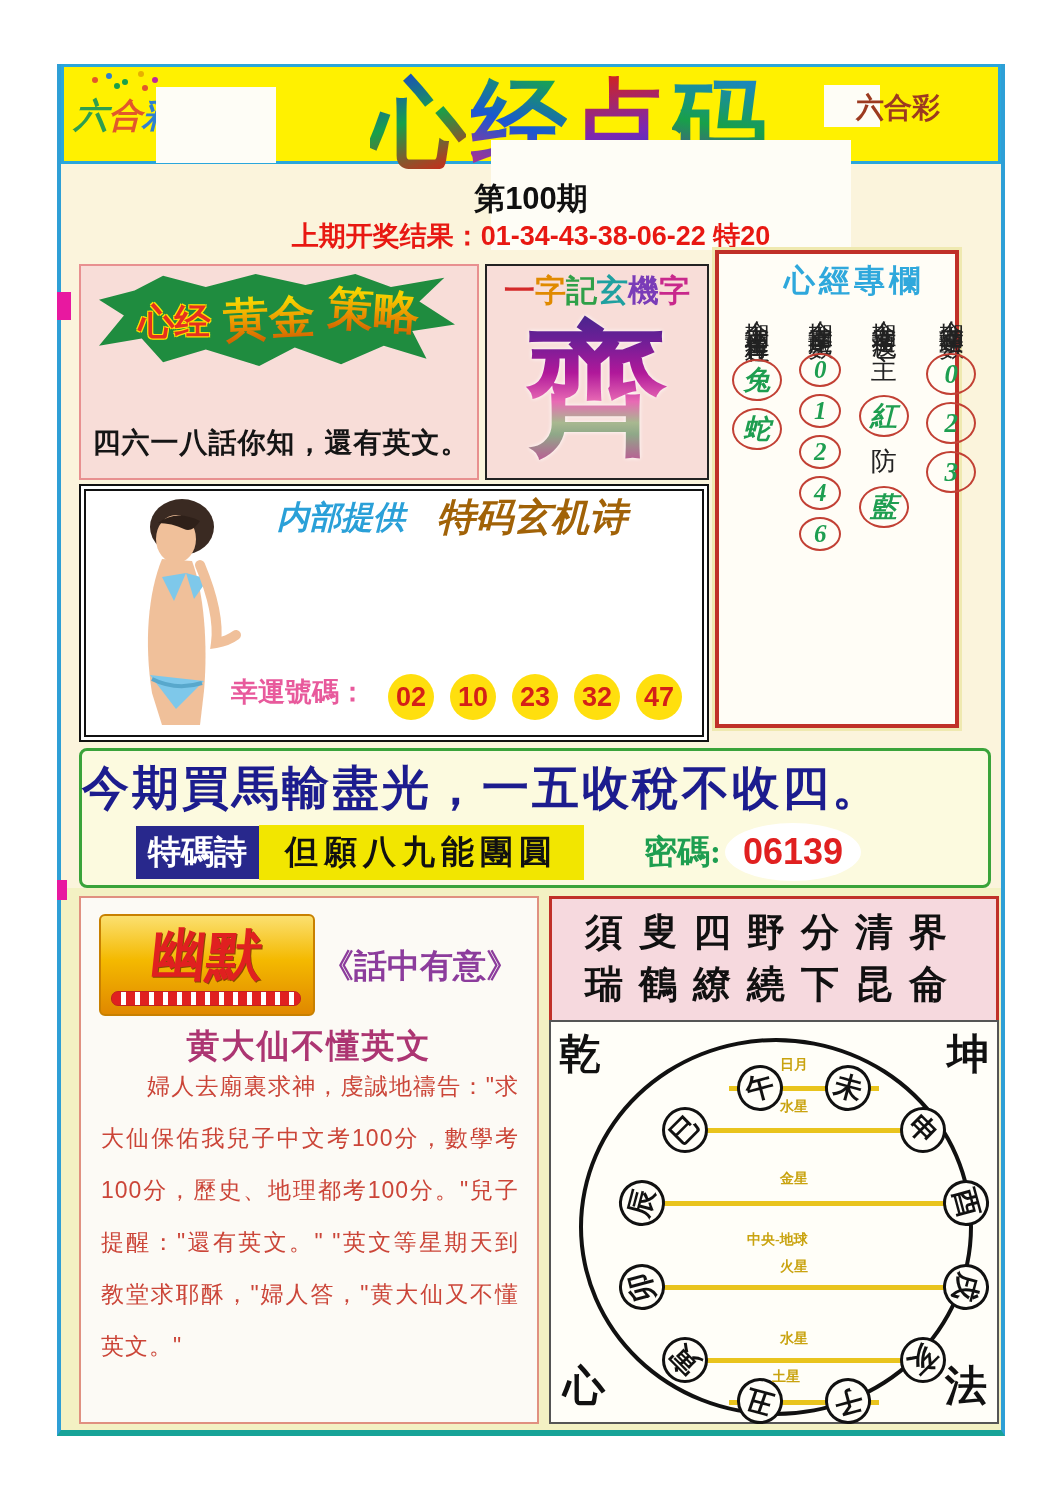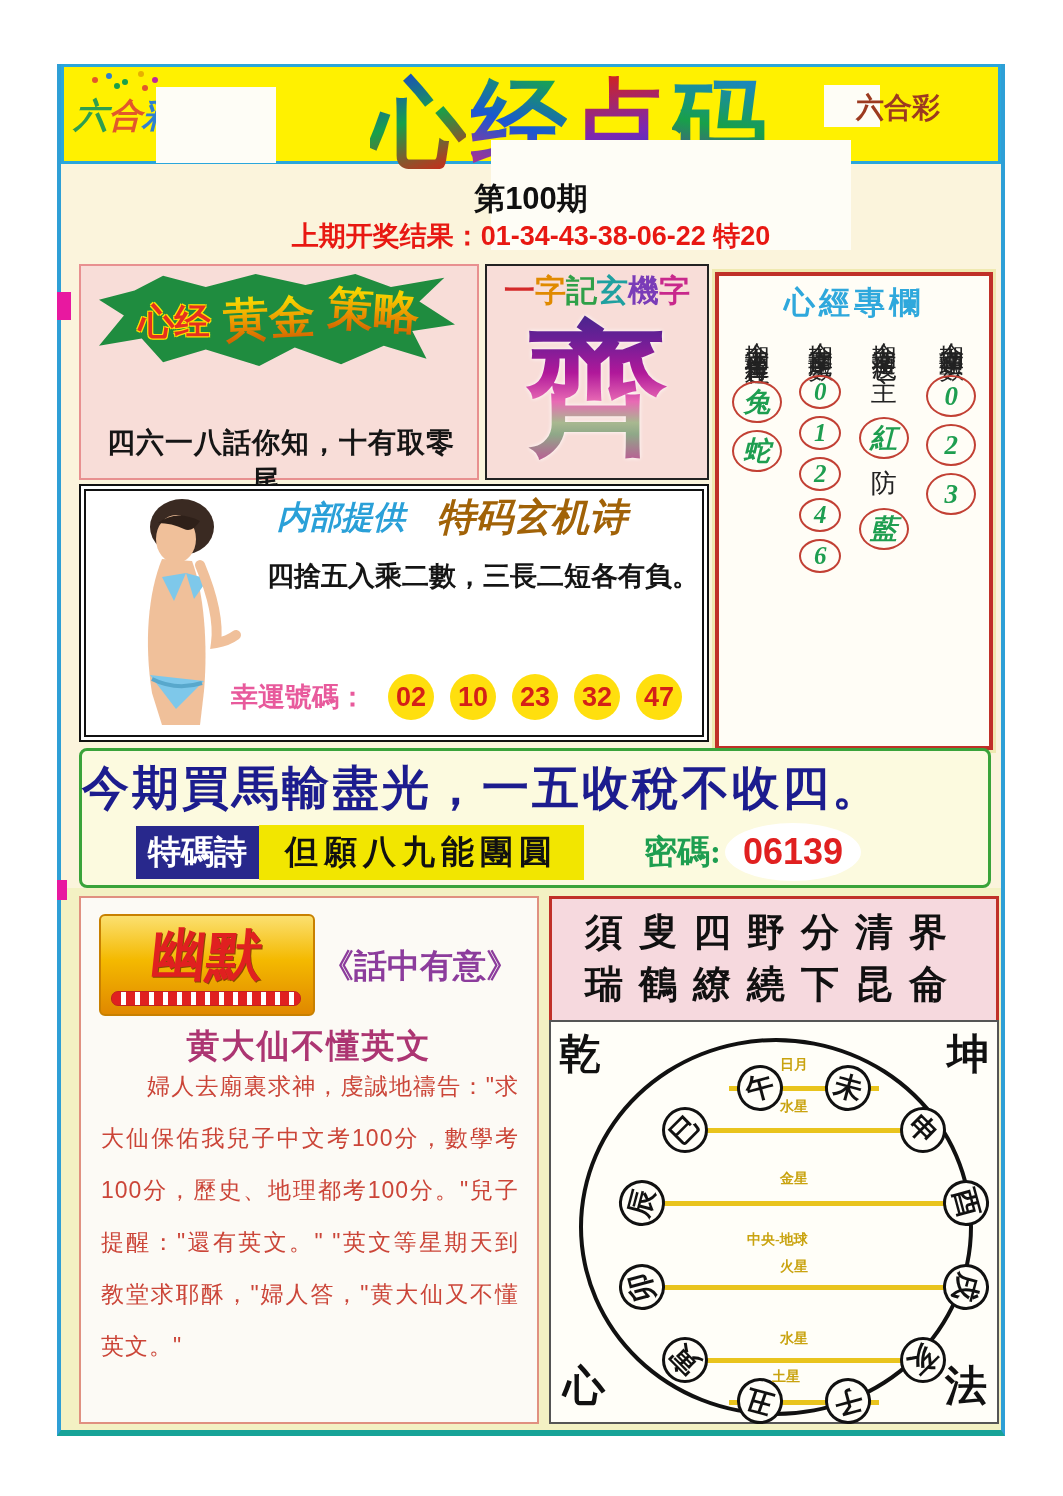--- a/index.html
+++ b/index.html
@@ -42,37 +42,37 @@
          font-weight:bold;font-size:28px;color:#151515;letter-spacing:1px;}
   
   .boxB{position:absolute;left:424px;top:200px;width:224px;height:216px;background:#F8DDD8;border:2px solid #222;box-sizing:border-box;}
   .mw-title{position:absolute;left:0;top:4px;width:220px;text-align:center;font-size:31px;font-weight:bold;font-family:"Liberation Serif",serif;white-space:nowrap;}
   .r0{color:#D42A2A;} .r1{color:#E08A00;} .r2{color:#2FA048;} .r3{color:#1FA0A0;} .r4{color:#7A3CB8;} .r5{color:#C8288C;}
   .mw-word{position:absolute;left:0;top:30px;width:220px;text-align:center;font-size:142px;font-weight:bold;font-family:"Liberation Serif",serif;
            -webkit-background-clip:text;background-clip:text;color:transparent;-webkit-text-fill-color:transparent;
            background-image:linear-gradient(180deg,#2D2B86 0%,#6A1F96 22%,#B0189A 40%,#E86AB4 55%,#A8B890 66%,#8FA888 72%,#D82A9E 95%);
            filter:drop-shadow(0 0 2px #ffffff);}
   
-  .boxC{position:absolute;left:654px;top:208px;width:278px;height:478px;background:#FFFDF6;border:4px solid #C03028;box-sizing:border-box;box-shadow:0 0 0 3px #EFE9B0;}
+  .boxC{position:absolute;left:654px;top:186px;width:244px;height:478px;background:#FFFDF6;border:4px solid #C03028;box-sizing:border-box;box-shadow:0 0 0 3px #EFE9B0;}
   .hc-title{position:absolute;left:0;top:6px;width:270px;text-align:center;font-size:31px;font-weight:bold;color:#2FA8DC;font-family:"Liberation Serif",serif;letter-spacing:4px;}
   .hc-cols{position:absolute;left:4px;top:46px;width:262px;display:flex;justify-content:space-around;}
   .hc-col{display:flex;flex-direction:column;align-items:center;gap:7px;}
   .vlabel{writing-mode:vertical-rl;text-orientation:upright;font-size:25px;line-height:1.1;font-family:"Liberation Serif",serif;color:#222;letter-spacing:3px;}
   .circ{display:flex;align-items:center;justify-content:center;min-width:42px;height:34px;border:2px solid #C24034;border-radius:50%;
         color:#1E9E50;font-size:25px;font-weight:bold;font-style:italic;font-family:"Liberation Serif",serif;box-sizing:border-box;}
   .circ.big{min-width:50px;height:42px;font-size:27px;}
   .plainzh{font-size:26px;font-family:"Liberation Serif",serif;color:#222;}
   
   .boxD{position:absolute;left:18px;top:420px;width:630px;height:258px;background:#ffffff;border:2px solid #111;box-sizing:border-box;}
   .boxD::before{content:"";position:absolute;left:3px;top:3px;right:3px;bottom:3px;border:2px solid #111;pointer-events:none;}
   .photo{position:absolute;left:7px;top:7px;width:168px;height:238px;}
   .sp-provider{position:absolute;left:196px;top:10px;font-size:32px;font-weight:bold;font-style:italic;color:#2AA0D8;}
   .sp-title{position:absolute;left:356px;top:6px;font-size:38px;font-weight:bold;font-style:italic;color:#a16207;font-family:"Liberation Serif",serif;}
   .sp-line{position:absolute;left:182px;width:440px;text-align:center;font-family:"Liberation Serif",serif;font-weight:bold;font-size:27px;color:#151515;white-space:nowrap;}
-  .lucky-row{position:absolute;left:150px;top:188px;display:flex;align-items:center;}
+  .lucky-row{position:absolute;left:150px;top:188px;display:flex;}
   .lucky-label{font-size:27px;font-weight:bold;color:#E85A9C;font-family:"Liberation Serif",serif;margin-right:22px;}
   .ball{width:46px;height:46px;border-radius:50%;background:#FFDF0E;color:#D42018;font-weight:bold;font-size:27px;
         display:flex;align-items:center;justify-content:center;margin-right:16px;}
   
   .band{position:absolute;left:18px;top:684px;width:912px;height:140px;background:#FCFADF;border:3px solid #3AA33A;border-radius:8px;box-sizing:border-box;}
   .band-phrase{position:absolute;left:0;top:6px;width:1001px;font-size:47px;font-weight:bold;color:#1C1C8E;letter-spacing:3px;white-space:nowrap;}
   .band-row{position:absolute;left:54px;top:72px;display:flex;align-items:center;}
   .scp-label{background:#28288C;color:#fff;font-size:33px;font-weight:bold;padding:4px 12px;font-family:"Liberation Serif",serif;}
   .scp-poem{background:#F2E600;color:#111;font-size:33px;font-weight:bold;font-family:"Liberation Serif",serif;padding:5px 26px;letter-spacing:6px;}
   .pw-label{color:#1E9E50;font-size:33px;font-weight:bold;font-family:"Liberation Serif",serif;margin-left:60px;}
@@ -134,21 +134,21 @@
   <div class="issue-number">第100期</div>
   <div class="result-line">上期开奖结果：01-34-43-38-06-22  特20</div>
 
   <div class="boxA">
     <div class="ribbon"></div>
     <div class="ribbon-text">
       <span class="gs-tag">心经</span>
       <span class="gs-gold">黄金</span>
       <span class="gs-gold gs-gold2">策略</span>
     </div>
-    <div class="poemA" style="top:158px;">四六一八話你知，十有取零尾。</div>
+    <div class="poemA" style="top:158px;">四六一八話你知，還有英文。</div>
   </div>
 
   <div class="boxB">
     <div class="mw-title">
       <span class="r0">一</span><span class="r1">字</span><span class="r2">記</span><span class="r3">玄</span><span class="r4">機</span><span class="r5">字</span>
     </div>
     <div class="mw-word">齊</div>
   </div>
 
   <div class="boxC">
@@ -191,21 +191,20 @@
       <path d="M70,30 Q88,16 112,28 Q104,40 96,36 Q84,30 70,30 Z" fill="#2E2019"></path>
       <path d="M74,66 C60,100 56,150 64,200 L74,232 112,232 116,198 C120,150 116,100 104,68 Z" fill="#F0C09A"></path>
       <path d="M74,84 L98,80 L86,108 Z" fill="#7EC8EA"></path>
       <path d="M98,80 L120,86 L106,106 Z" fill="#7EC8EA"></path>
       <path d="M62,182 L116,188 L88,216 Z" fill="#7EC8EA"></path>
       <path d="M64,186 Q88,198 114,190" stroke="#58A8CC" stroke-width="4" fill="none"></path>
       <path d="M112,72 Q132,120 128,150 Q140,148 148,142" stroke="#F0C09A" stroke-width="10" fill="none" stroke-linecap="round"></path>
     </svg>
     <div class="sp-provider">内部提供</div>
     <div class="sp-title">特码玄机诗</div>
-    <div class="sp-line" style="top:72px;">四捨五入乘二數，三長二短各有負。</div>
     <div class="lucky-row">
       <span class="lucky-label">幸運號碼：</span>
       <span class="ball">02</span>
       <span class="ball">10</span>
       <span class="ball">23</span>
       <span class="ball">32</span>
       <span class="ball">47</span>
     </div>
   </div>
 

